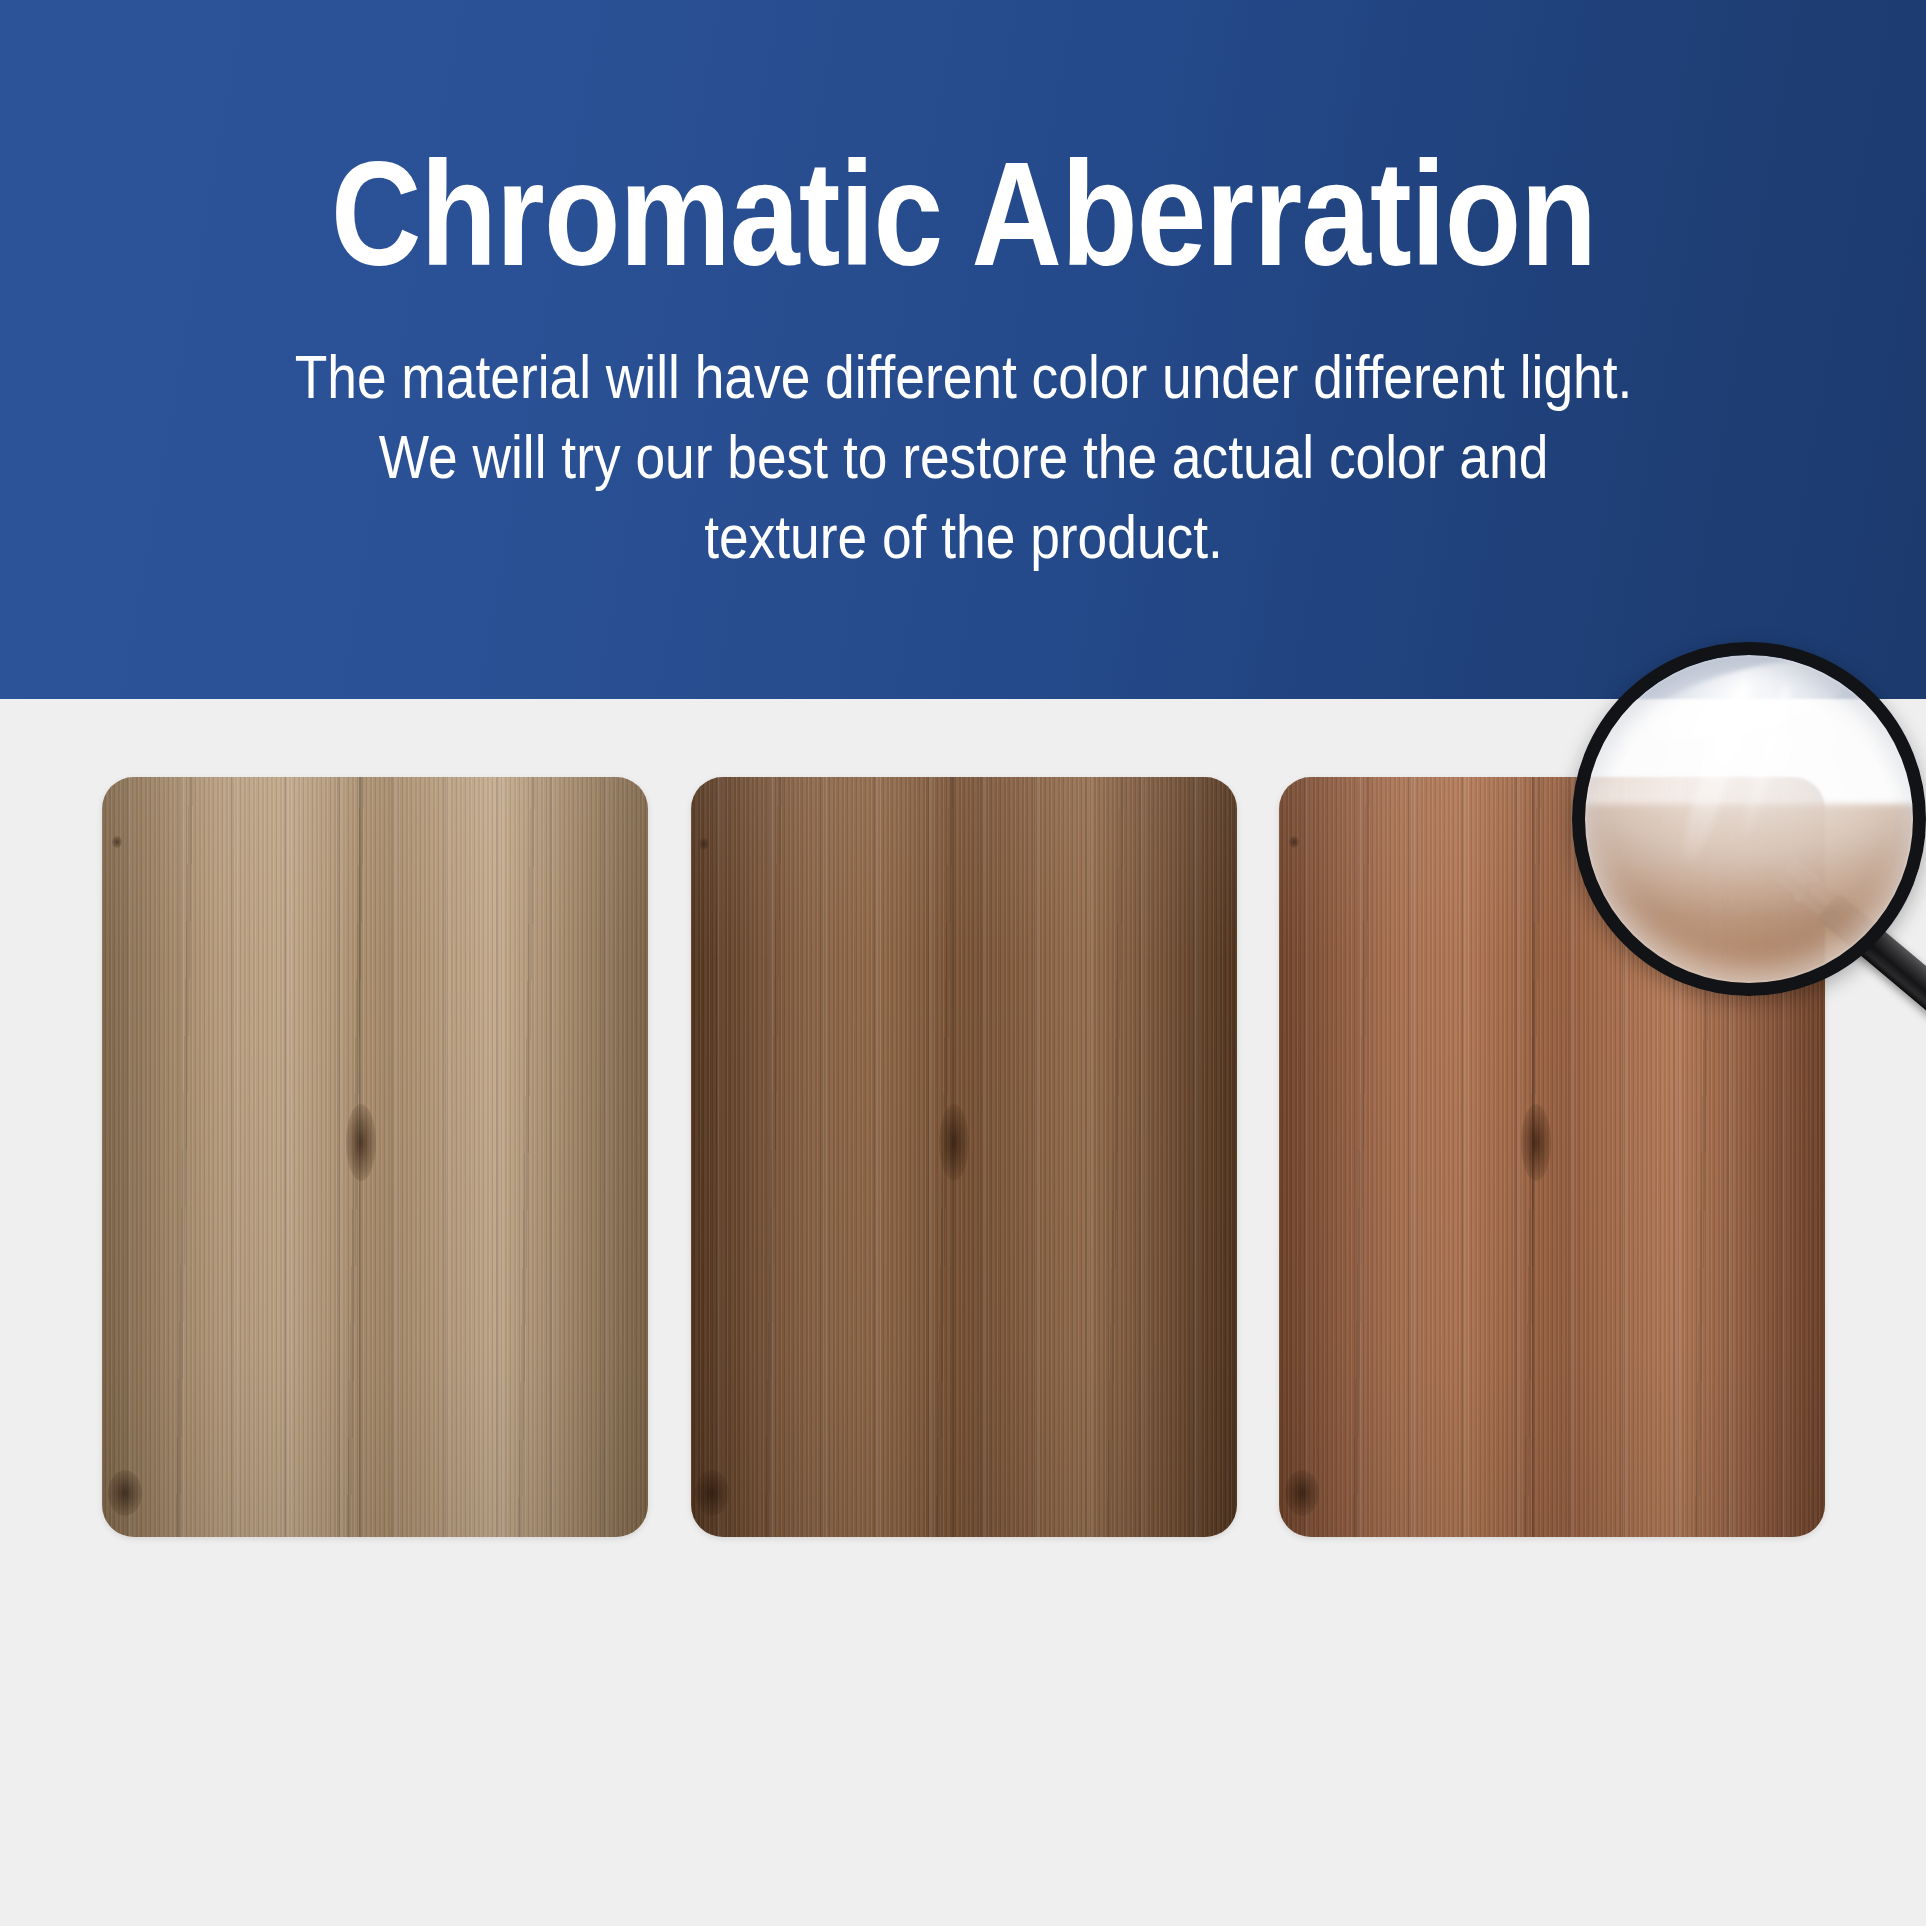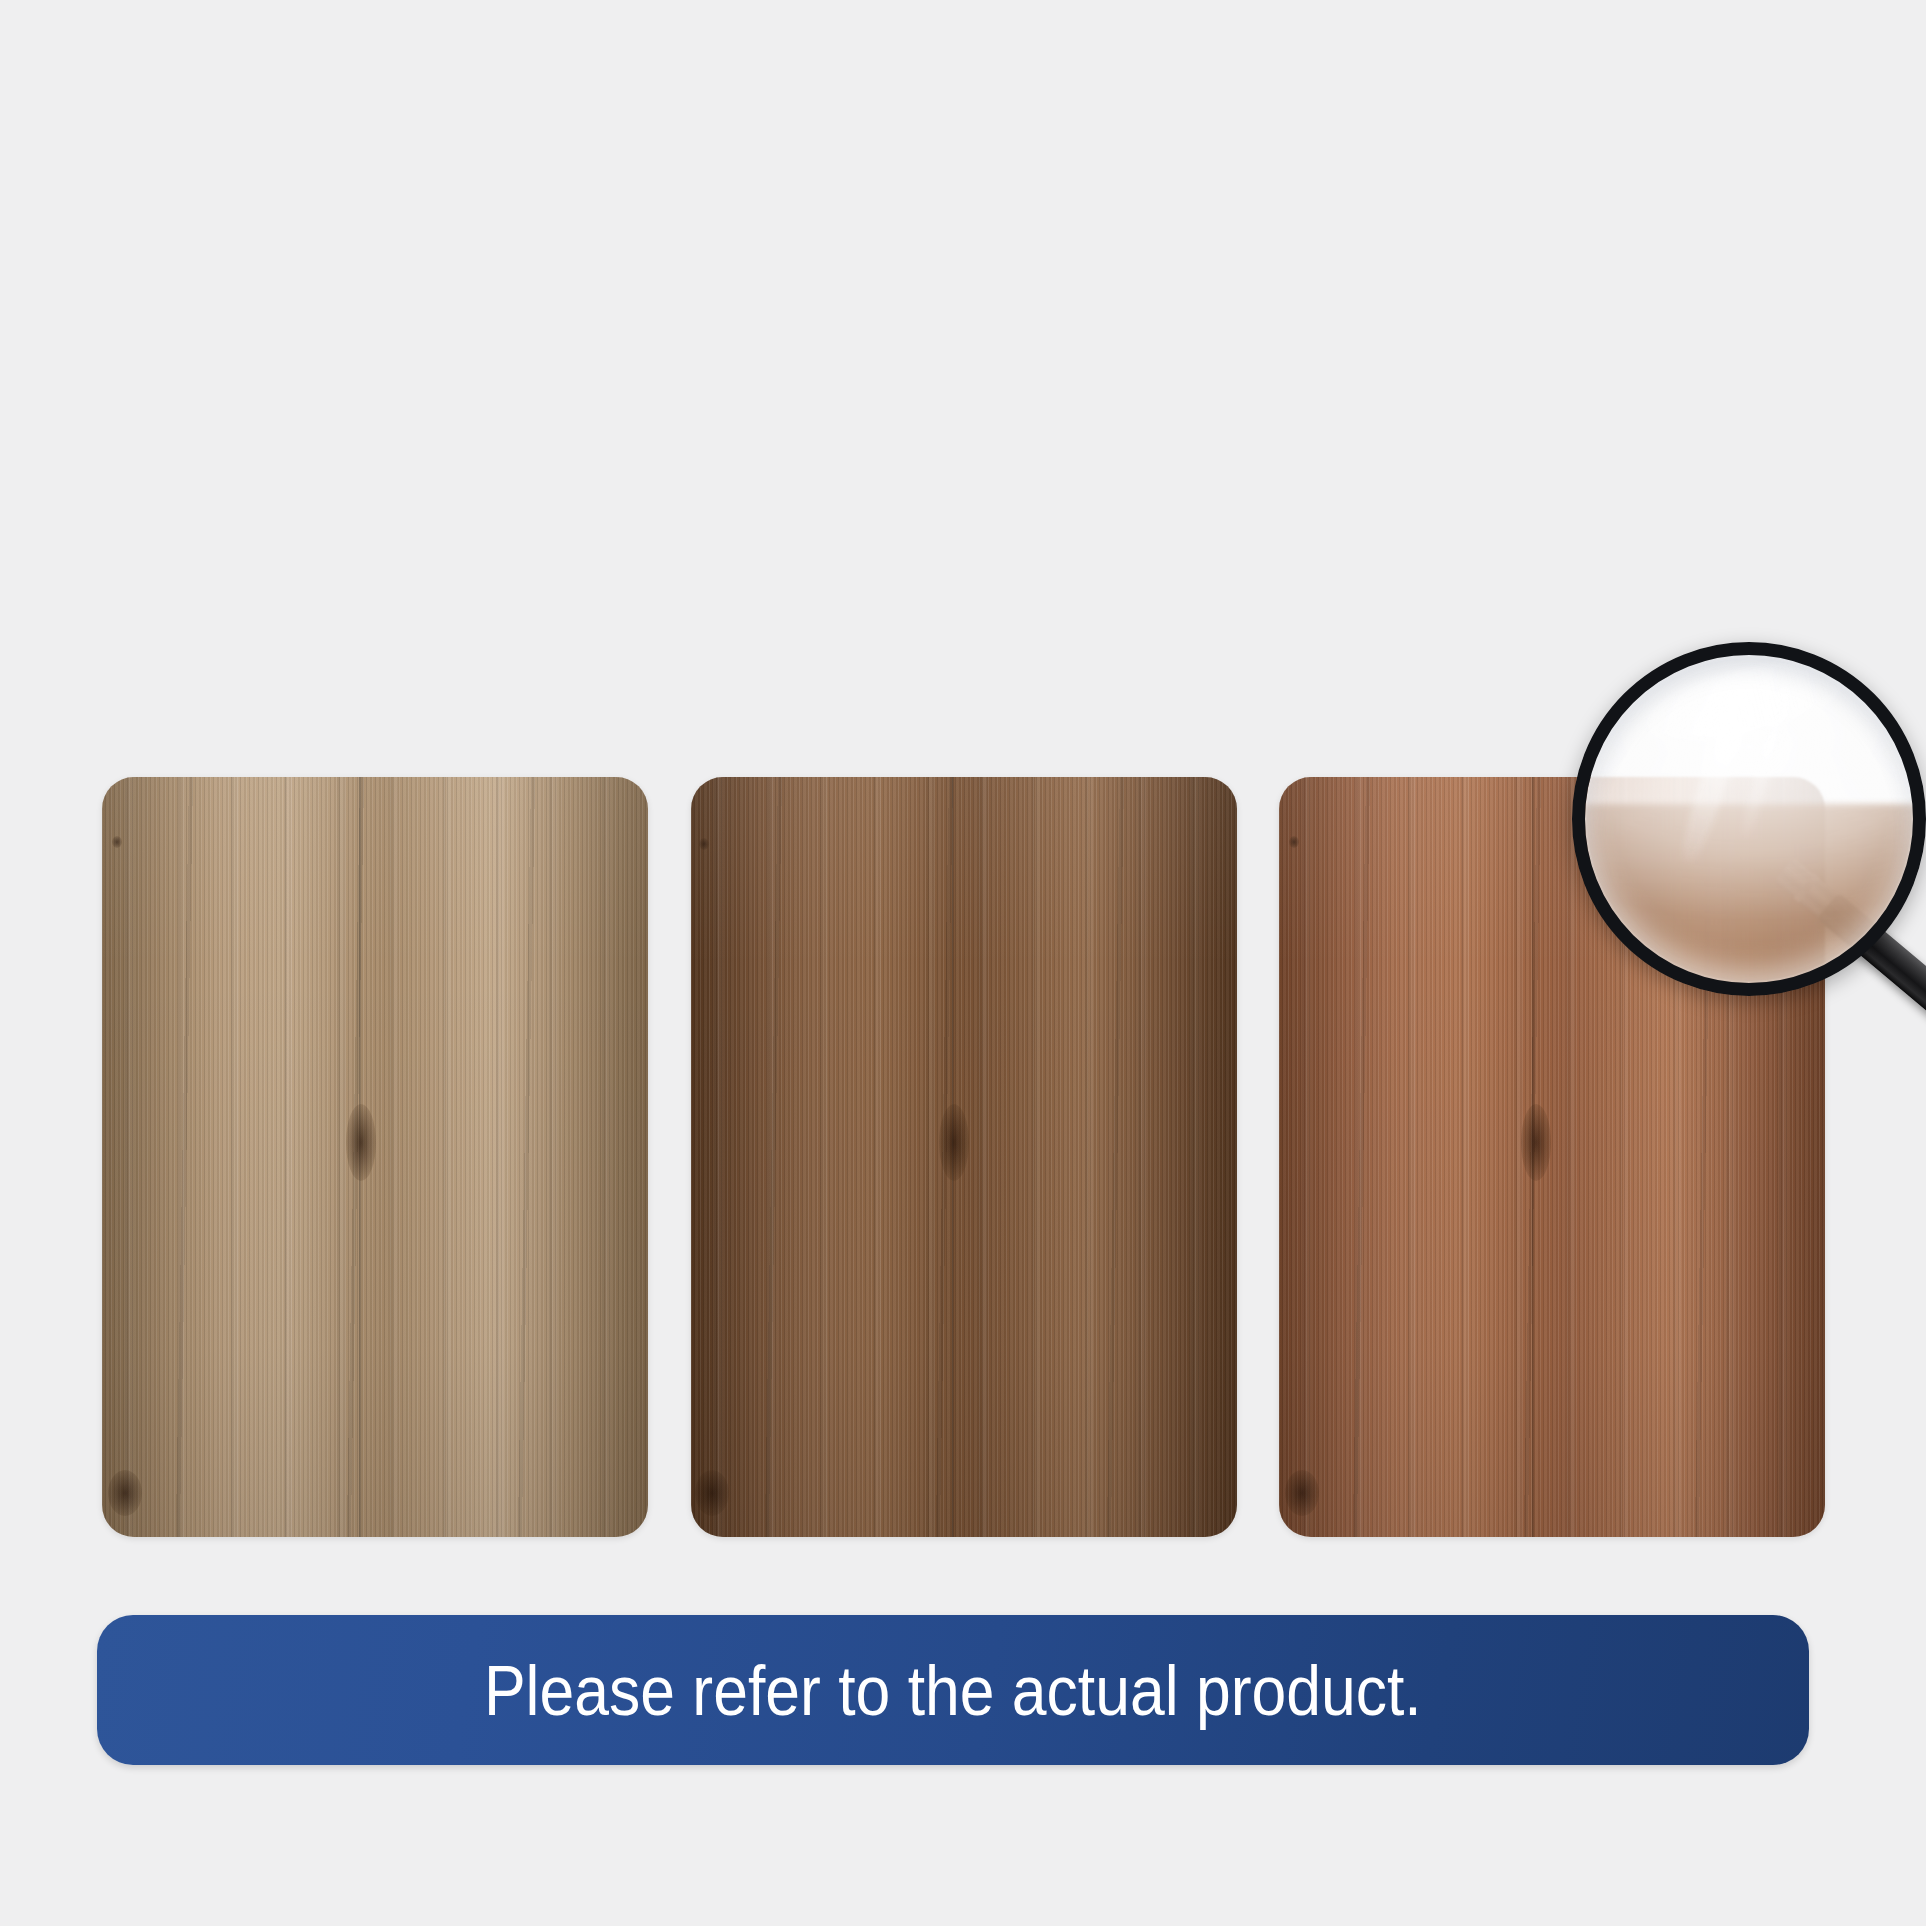--- a/index.html
+++ b/index.html
@@ -194,20 +194,28 @@
     font-weight:normal;
     transform:scaleX(0.88);
     white-space:nowrap;
   }
 </style>
 </head>
 <body>
 
 <div id="stage">
 
+  <div class="header">
+    <div class="header-title">Chromatic Aberration</div>
+    <div class="header-sub">
+      <div>The material will have different color under different light.</div>
+      <div>We will try our best to restore the actual color and</div>
+      <div>texture of the product.</div>
+    </div>
+  </div>
 
   <div class="swatch-row">
 
     <div class="swatch" id="sw0" style="background: linear-gradient(90deg, rgb(142, 114, 82) 0%, rgb(171, 141, 107) 14%, rgb(192, 165, 133) 34%, rgb(171, 141, 107) 52%, rgb(192, 165, 133) 72%, rgb(171, 141, 107) 86%, rgb(142, 114, 82) 100%);">
       <div class="grain g1"></div>
       <div class="plank" style="left:257px"></div>
       <div class="knot" style="left:244px;top:327px;width:30px;height:77px"></div>
       <div class="knot" style="left:10px;top:59px;width:10px;height:12px"></div>
       <div class="knot" style="left:6px;top:693px;width:34px;height:46px"></div>
       <div class="vshade"></div>
@@ -245,18 +253,15 @@
       <div class="zoomwood"></div>
       <div class="fog"></div>
       <div class="mag-gleam1"></div>
       <div class="mag-gleam2"></div>
       <div class="mag-gleam3"></div>
     </div>
     <div class="mag-rim-inner"></div>
     <div class="mag-ring"></div>
   </div>
 
-  <div class="banner">
-    <span class="banner-text">Please refer to the actual product.</span>
-  </div>
 
 </div>
 
 
 </body></html>

